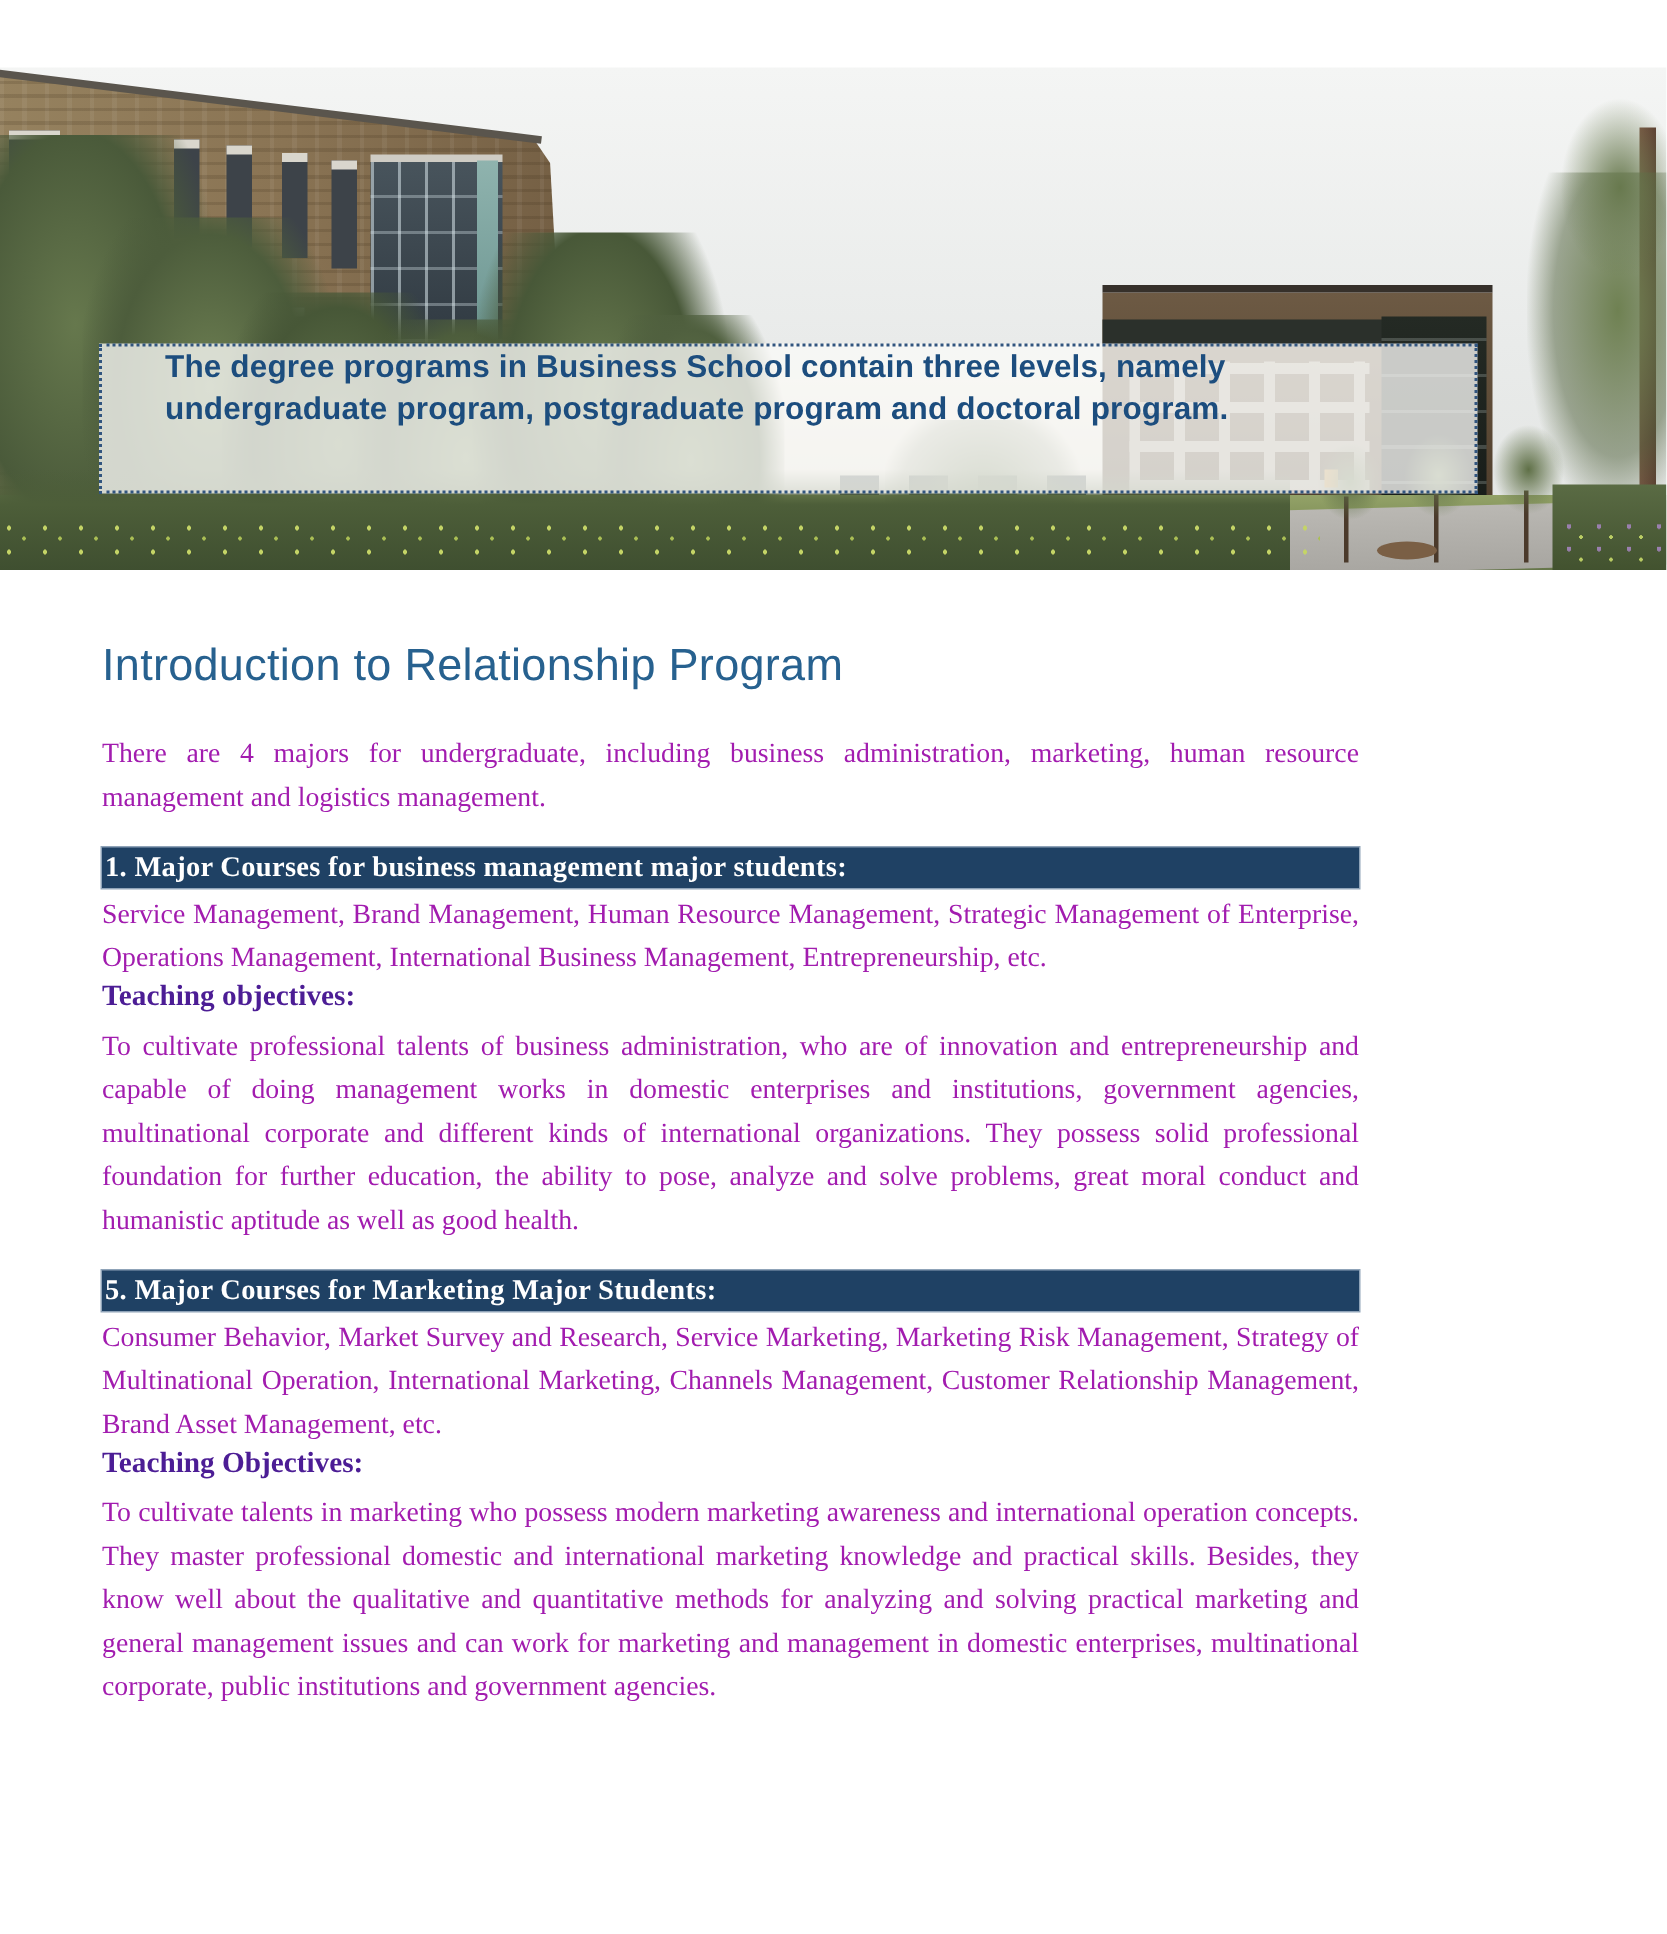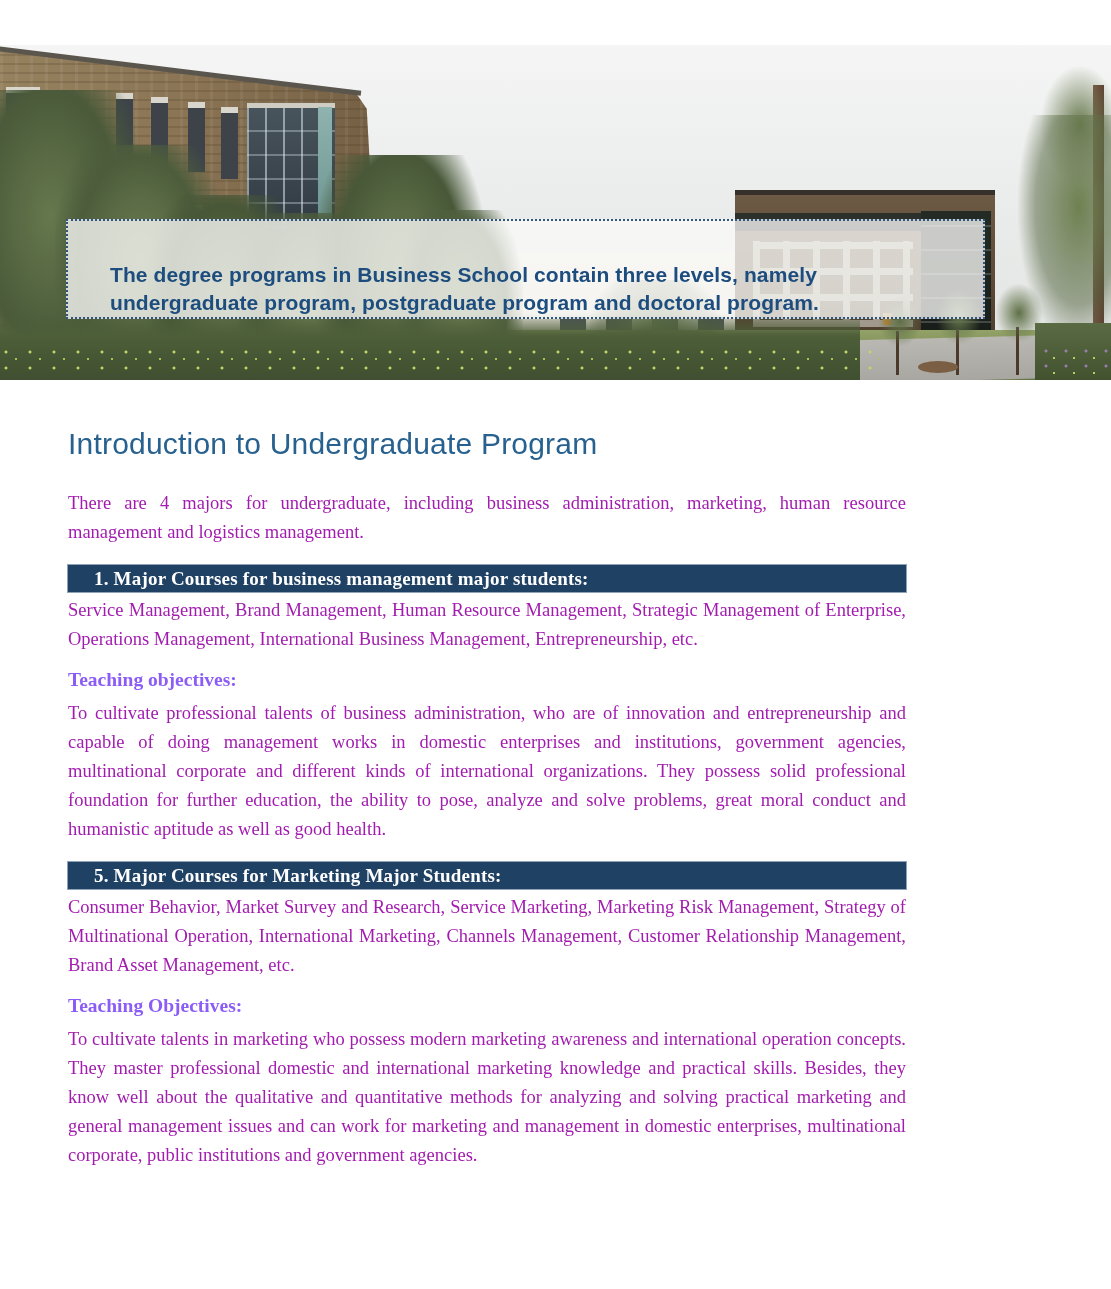--- a/index.html
+++ b/index.html
@@ -67,35 +67,35 @@
   .k1{left:896px;top:286px;width:3px;height:44px;} .c1{left:878px;top:250px;width:44px;height:52px;background:radial-gradient(ellipse,#5f7047 0%,rgba(95,112,71,0) 70%);}
   .k2{left:956px;top:284px;width:3px;height:46px;} .c2{left:936px;top:244px;width:46px;height:56px;background:radial-gradient(ellipse,#66774d 0%,rgba(102,119,77,0) 70%);}
   .k3{left:1016px;top:282px;width:3px;height:48px;} .c3{left:995px;top:238px;width:48px;height:60px;background:radial-gradient(ellipse,#5f7047 0%,rgba(95,112,71,0) 70%);}
   .mound{background:#7a5f45;border-radius:50%;}
   .m1{left:918px;top:316px;width:40px;height:12px;}
   .m2{left:1052px;top:318px;width:44px;height:13px;}
   .tall-trunk{left:1093px;top:40px;width:11px;height:295px;background:linear-gradient(90deg,#7a5242,#5c3c30);}
   .tH{left:1018px;top:70px;width:110px;height:230px;background:radial-gradient(ellipse at 55% 40%,#6f8152 0%,#53643f88 50%,rgba(83,100,63,0) 72%);}
   .tI{left:1040px;top:20px;width:80px;height:120px;background:radial-gradient(ellipse,#68794e 0%,rgba(104,121,78,0) 70%);}
   
-  .overlay{left:66px;top:174px;width:919px;height:100px;box-sizing:border-box;
+  .overlay{left:66px;top:184px;width:919px;height:100px;box-sizing:border-box;
     background:rgba(250,250,247,0.78);border:2px dotted #31557f;
-    display:flex;align-items:flex-end;z-index:10;}
+    display:flex;align-items:flex-start;z-index:10;}
   .overlay-text{position:static;font-family:"Liberation Sans",sans-serif;font-weight:600;
     font-size:21px;line-height:28px;color:#1c4d7e;padding-left:42px;width:860px;letter-spacing:0.1px;}
 
   
   .content{position:absolute;left:68px;top:425px;width:838px;}
   .page-title{font-family:"Liberation Sans",sans-serif;font-weight:400;font-size:30px;line-height:38px;color:#27618f;margin:0 0 0 0;letter-spacing:0.2px;}
   .para{font-size:18.5px;line-height:29px;color:#a21caf;text-align:justify;margin:0;}
   .intro{margin-top:26px;}
   .banner{margin-top:18px;height:27px;line-height:27px;background:#1f4164;color:#ffffff;
-    font-weight:700;font-size:19px;padding-left:26px;box-shadow:0 0 0 1px #8fa3b8;letter-spacing:0.2px;}
+    font-weight:700;font-size:19px;padding-left:2px;box-shadow:0 0 0 1px #8fa3b8;letter-spacing:0.2px;}
   .courses{margin-top:4px;}
-  .obj-head{margin-top:15px;font-weight:700;font-size:19.5px;color:#8b5cf6;}
+  .obj-head{margin-top:0;font-weight:700;font-size:19.5px;color:#4c1d95;}
   .objectives{margin-top:8px;}
 </style>
 </head>
 <body>
 
 <div class="hero">
   <div class="bldg-left"></div>
   <div class="roofline"></div>
   <div class="win w1"></div>
   <div class="win w2"></div>
@@ -139,21 +139,21 @@
   <div class="shrubs"></div>
   <div class="shrub-dots"></div>
   <div class="shrub-right"></div>
   <div class="shrub-right-dots"></div>
   <div class="overlay">
     <div class="overlay-text">The degree programs in Business School contain three levels, namely undergraduate program, postgraduate program and doctoral program.</div>
   </div>
 </div>
 
 <div class="content">
-  <h1 class="page-title">Introduction to Undergraduate Program</h1>
+  <h1 class="page-title">Introduction to Relationship Program</h1>
   <p class="para intro">There are 4 majors for undergraduate, including business administration, marketing, human resource management and logistics management.</p>
 
   <div class="banner">1. Major Courses for business management major students:</div>
   <p class="para courses">Service Management, Brand Management, Human Resource Management, Strategic Management of Enterprise, Operations Management, International Business Management, Entrepreneurship, etc.</p>
   <div class="obj-head">Teaching objectives:</div>
   <p class="para objectives">To cultivate professional talents of business administration, who are of innovation and entrepreneurship and capable of doing management works in domestic enterprises and institutions, government agencies, multinational corporate and different kinds of international organizations. They possess solid professional foundation for further education, the ability to pose, analyze and solve problems, great moral conduct and humanistic aptitude as well as good health.</p>
 
   <div class="banner">5. Major Courses for Marketing Major Students:</div>
   <p class="para courses">Consumer Behavior, Market Survey and Research, Service Marketing, Marketing Risk Management, Strategy of Multinational Operation, International Marketing, Channels Management, Customer Relationship Management, Brand Asset Management, etc.</p>
   <div class="obj-head">Teaching Objectives:</div>

